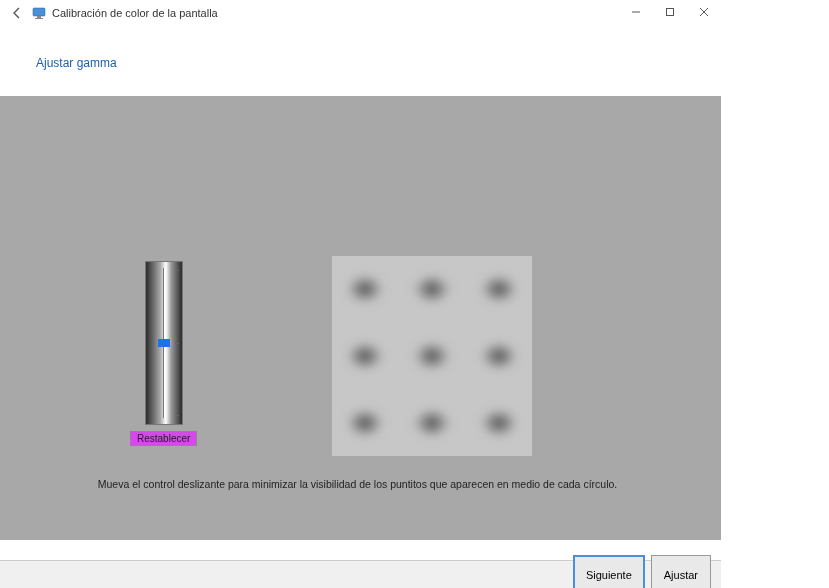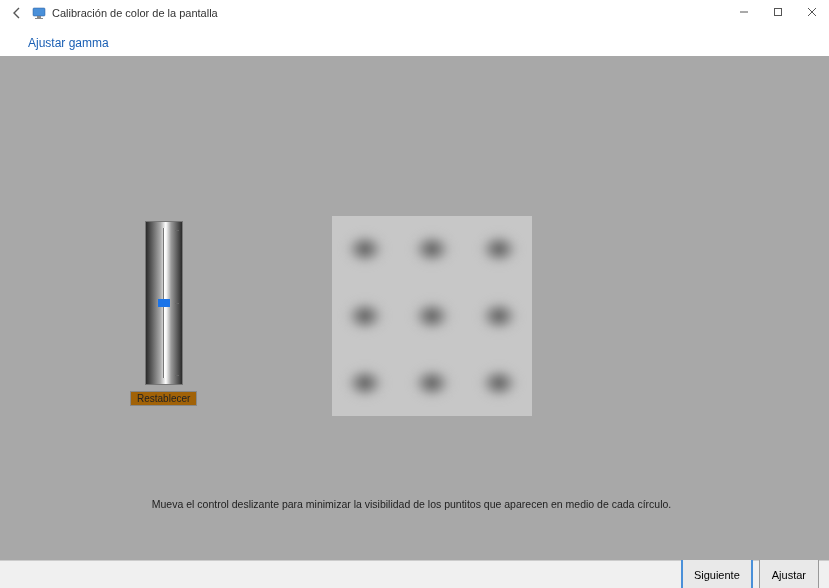--- a/index.html
+++ b/index.html
@@ -6,25 +6,26 @@
   body {
     font-family: "Segoe UI", Tahoma, sans-serif;
     font-size: 11px;
     background: #fff;
     width: 829px;
     height: 588px;
     overflow: hidden;
     position: relative;
   }
   .window {
-    width: 829px;
+    width: 721px;
     height: 588px;
     background: #fff;
     display: flex;
     flex-direction: column;
+    gap: 20px;
   }
   .titlebar {
     height: 26px;
     display: flex;
     align-items: center;
     padding-left: 6px;
     border-bottom: none;
     background: #fff;
     position: relative;
   }
@@ -60,21 +61,21 @@
     width: 34px;
     height: 24px;
     display: flex;
     align-items: center;
     justify-content: center;
     color: #555;
     cursor: pointer;
   }
   .win-btn svg { display:block; }
   .heading {
-    padding: 10px 20px 6px 28px;
+    padding: 10px 20px 6px 36px;
     color: #1a5fb4;
     font-size: 12px;
     background: #fff;
   }
   .content {
     flex: 1;
     background: #a8a8a8;
     position: relative;
     display: flex;
     flex-direction: column;
@@ -127,21 +128,21 @@
     width: 12px;
     height: 8px;
     background: #1a73e8;
     transform: translateX(-50%);
     top: 50%;
     margin-top: -4px;
   }
   .reset-btn {
     margin-top: 6px;
     font-size: 10px;
-    background: #a16207;
+    background: #d946ef;
     border: 1px solid #888;
     padding: 1px 6px;
     cursor: pointer;
     color: #222;
   }
   .gamma-grid {
     position: absolute;
     left: 332px;
     top: 160px;
     width: 200px;

